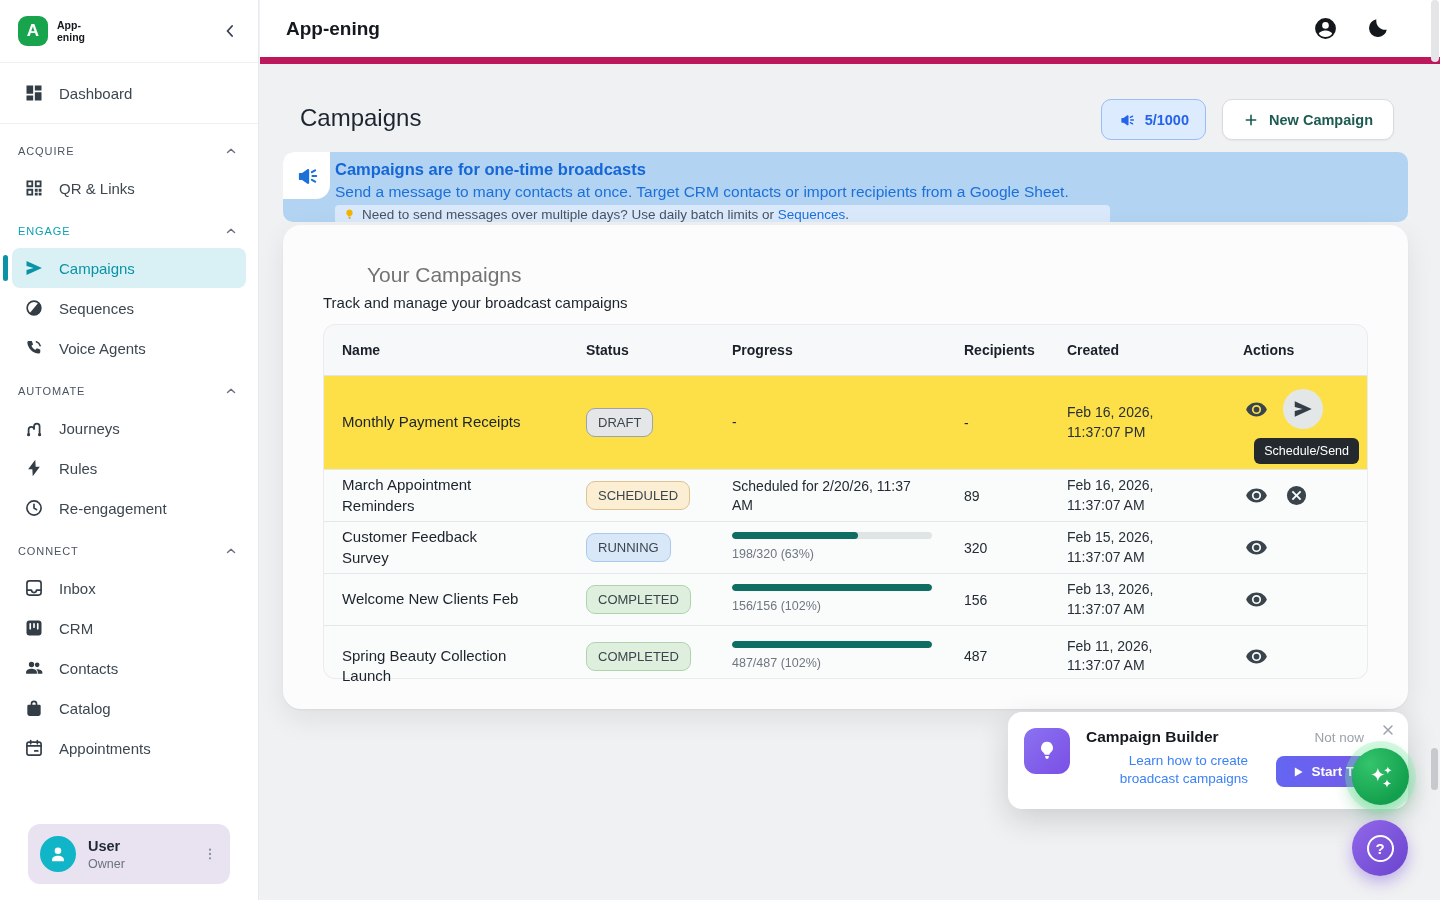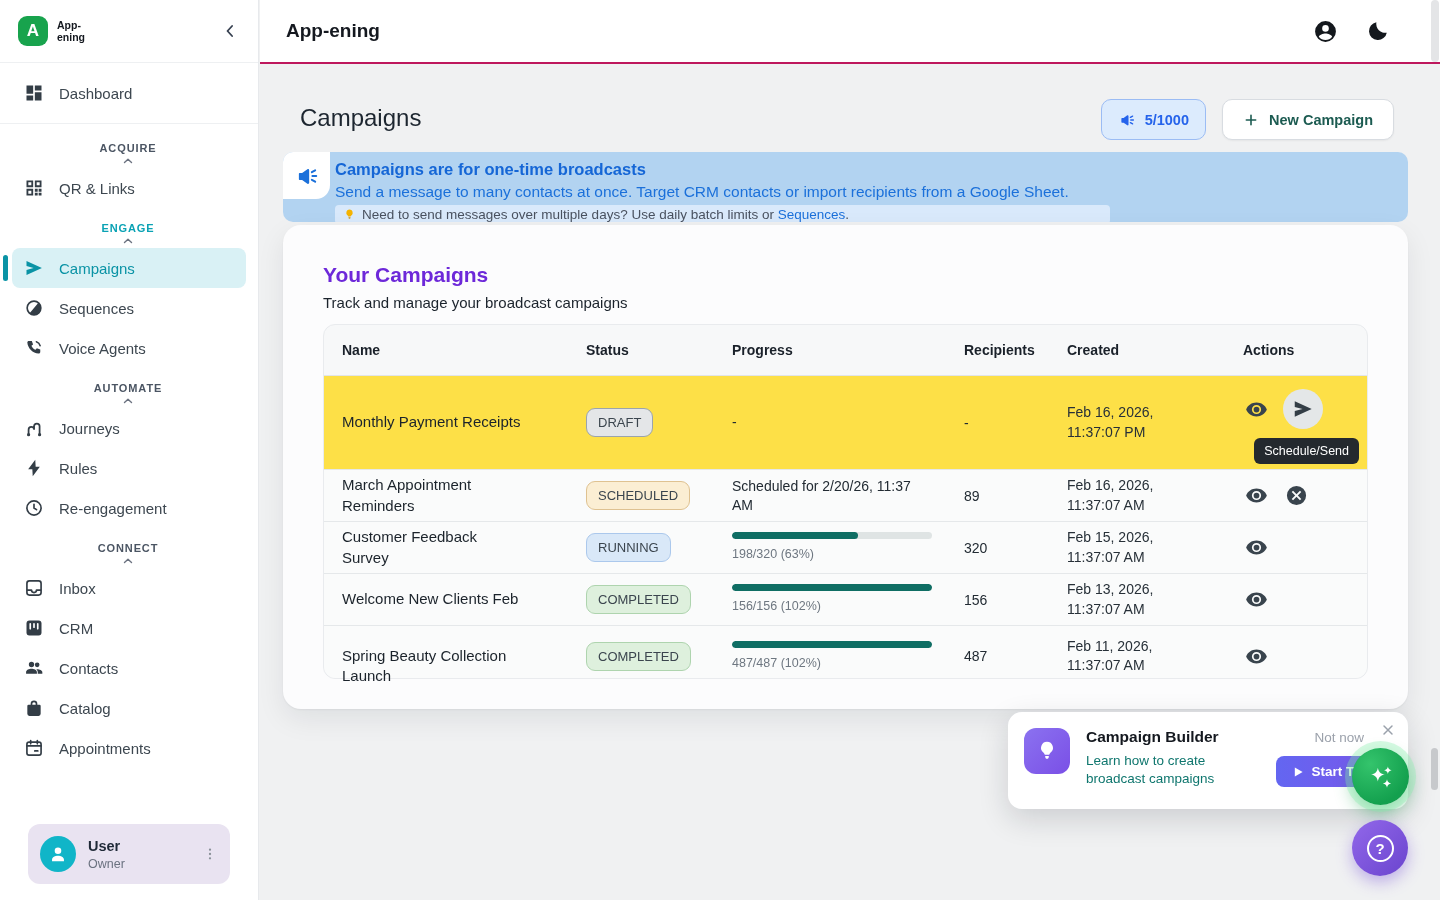--- a/index.html
+++ b/index.html
@@ -22,36 +22,36 @@
 
   .nav { padding:10px 12px 0; }
   .nav-item { height:40px; display:flex; align-items:center; gap:15px; padding:0 12px;
     border-radius:8px; font-size:15px; font-weight:500; color:#3d4750; position:relative; cursor:pointer; }
   .nav-item .ic { width:20px; height:20px; flex:none; color:#333d46; }
   .nav-item.active { background:#d9f1f5; color:#0a93a5; }
   .nav-item.active .ic { color:#0a93a5; }
   .nav-item.active::before { content:""; position:absolute; left:-9px; top:7px; bottom:7px;
     width:5px; border-radius:3px; background:#0a93a5; }
   .nav-divider { height:1px; background:#eef0f2; margin:10px -12px; }
-  .section-head { height:34px; display:flex; align-items:center; justify-content:flex-end;
-    padding:0 8px 0 6px; font-size:11px; font-weight:700; letter-spacing:.9px; color:#4b5563; margin-top:6px;flex-direction:column; }
+  .section-head { height:34px; display:flex; align-items:center; justify-content:space-between;
+    padding:0 8px 0 6px; font-size:11px; font-weight:400; letter-spacing:.9px; color:#4b5563; margin-top:6px; }
   .section-head.teal { color:#0aa2b4; }
   .section-head .chev { width:14px; height:14px; color:#6b7280; }
 
   .side-footer { position:absolute; left:0; right:0; bottom:0; padding:10px 28px 16px; background:#fff; }
   .user-card { background:#e9e3f1; border-radius:12px; display:flex; align-items:center; gap:12px; padding:12px; }
   .avatar { width:36px; height:36px; border-radius:50%; background:#10b5c8; color:#fff;
     display:flex; align-items:center; justify-content:center; flex:none; }
   .user-name { font-size:14.5px; font-weight:700; color:#1f2937; }
   .user-role { font-size:12.5px; color:#6b7280; margin-top:3px; }
   .kebab { margin-left:auto; color:#899098; width:16px; height:16px; cursor:pointer; }
 
   
   .main-header { position:absolute; left:260px; top:0; right:0; height:64px; background:#fff;
-    border-bottom:2px solid #be185d; display:flex; align-items:center; padding:0 26px; z-index:3; }
+    border-bottom:7px solid #be185d; display:flex; align-items:center; padding:0 26px; z-index:3; }
   .main-title { font-size:19px; font-weight:700; color:#14181f; }
   .hdr-icons { margin-left:auto; display:flex; gap:27px; align-items:center; padding-right:24px; }
   .hdr-icons .ic { width:25px; height:25px; color:#14181d; cursor:pointer; }
 
   
   .content { position:absolute; left:260px; top:64px; right:0; bottom:0; }
   .page-title { position:absolute; left:40px; top:40px; font-size:24px; font-weight:500; color:#1d2630; }
   .quota { position:absolute; right:234px; top:35px; height:41px; border:1.5px solid #9bbcf4;
     background:#dcebfd; border-radius:10px; display:flex; align-items:center; gap:9px; padding:0 16px;
     color:#2563eb; font-weight:600; font-size:14.5px; cursor:pointer; }
@@ -72,21 +72,21 @@
   .banner-desc { color:#1b70da; font-size:15.5px; line-height:1.3; }
   .banner-tip { display:flex; align-items:center; gap:6px; background:#d9e9fb; border-radius:4px;
     margin-top:3px; padding:2px 8px; width:775px; font-size:13.5px; color:#4a5260; }
   .banner-tip .tip-link { color:#1b70da; cursor:pointer; }
   .banner-tip .ic { width:13px; height:13px; flex:none; }
 
   
   .camp-card { position:absolute; left:23px; right:32px; top:161px; height:484px; background:#fcfcfd;
     border-radius:18px; box-shadow:0 1px 2px rgba(16,24,40,.05), 0 10px 28px rgba(16,24,40,.08); }
   .card-inner { padding:38px 40px 0; }
-  .card-title { font-size:21px; font-weight:700; color:#6d28d9; }
+  .card-title { font-size:21px; font-weight:400; color:#737373;margin-left:44px; }
   .card-sub { font-size:15px; font-weight:500; color:#1b232c; margin-top:7px; }
 
   .tbl { margin-top:13px; background:#f7f8f9; border:1px solid #e9ebee; border-radius:12px; overflow:visible; }
   .tr { display:grid; grid-template-columns:244px 146px 232px 103px 176px 1fr; padding-left:18px; align-items:center; position:relative; }
   .tr.head { height:51px; font-size:14px; font-weight:600; color:#1a212a; border-bottom:1px solid #e2e5e8; }
   .tr.body { border-bottom:1px solid #e5e8ea; font-size:14px; color:#222b33; background:#fafbfb; height:52px; }
   .tr.body:last-child { border-bottom:none; border-radius:0 0 12px 12px; }
   .tr.row-hover { background:#fde047; height:94px; }
   .cell-name { font-size:15px; color:#1b232b; line-height:1.35; }
   .name--r2 { max-width:175px; } .name--r3 { max-width:160px; } .name--r5 { max-width:182px;margin-top:20px; }
@@ -116,21 +116,21 @@
   .tooltip { position:absolute; top:62px; right:8px; background:#24292e; color:#fff; font-size:12.5px;
     padding:6px 10px; border-radius:6px; white-space:nowrap; z-index:6; }
 
   
   .builder-popup { position:absolute; right:32px; top:648px; width:400px; height:97px; background:#fff;
     border-radius:14px; box-shadow:0 10px 30px rgba(16,24,40,.16); padding:16px; display:flex; gap:16px; z-index:5; }
   .bulb-box { width:46px; height:46px; border-radius:12px; background:linear-gradient(135deg,#8b72f0,#7a4fe6);
     display:flex; align-items:center; justify-content:center; color:#fff; flex:none; }
   .bulb-box .ic { width:24px; height:24px; }
   .pop-title { font-size:15.5px; font-weight:700; color:#14181f; }
-  .pop-desc { font-size:13.5px; color:#0f766e; margin-top:6px; width:162px; line-height:1.35; }
+  .pop-desc { font-size:13.5px; color:#3b82f6; margin-top:6px; width:162px; line-height:1.35;text-align:right; }
   .pop-right { margin-left:auto; display:flex; flex-direction:column; align-items:flex-end; }
   .not-now { font-size:13.5px; color:#9ba1ab; margin-top:2px; margin-right:28px; background:none; border:none; cursor:pointer; }
   .start-btn { margin-top:11px; background:linear-gradient(90deg,#6366f1,#7c55ea); color:#fff; font-size:13.5px;
     font-weight:600; border:none; border-radius:8px; padding:8px 17px; display:flex; align-items:center; gap:8px; cursor:pointer;
     font-family:"Liberation Sans",sans-serif; }
   .close-x { position:absolute; top:10px; right:12px; color:#9aa1ab; width:16px; height:16px; background:none; border:none; cursor:pointer; }
 
   .ai-fab { position:absolute; right:31px; top:684px; width:57px; height:57px; border-radius:50%;
     background:radial-gradient(circle at 32% 28%, #34c46c, #13a04e 72%); border:none; cursor:pointer;
     box-shadow:0 0 0 7px rgba(134,239,172,.35), 0 8px 18px rgba(22,163,74,.45);

